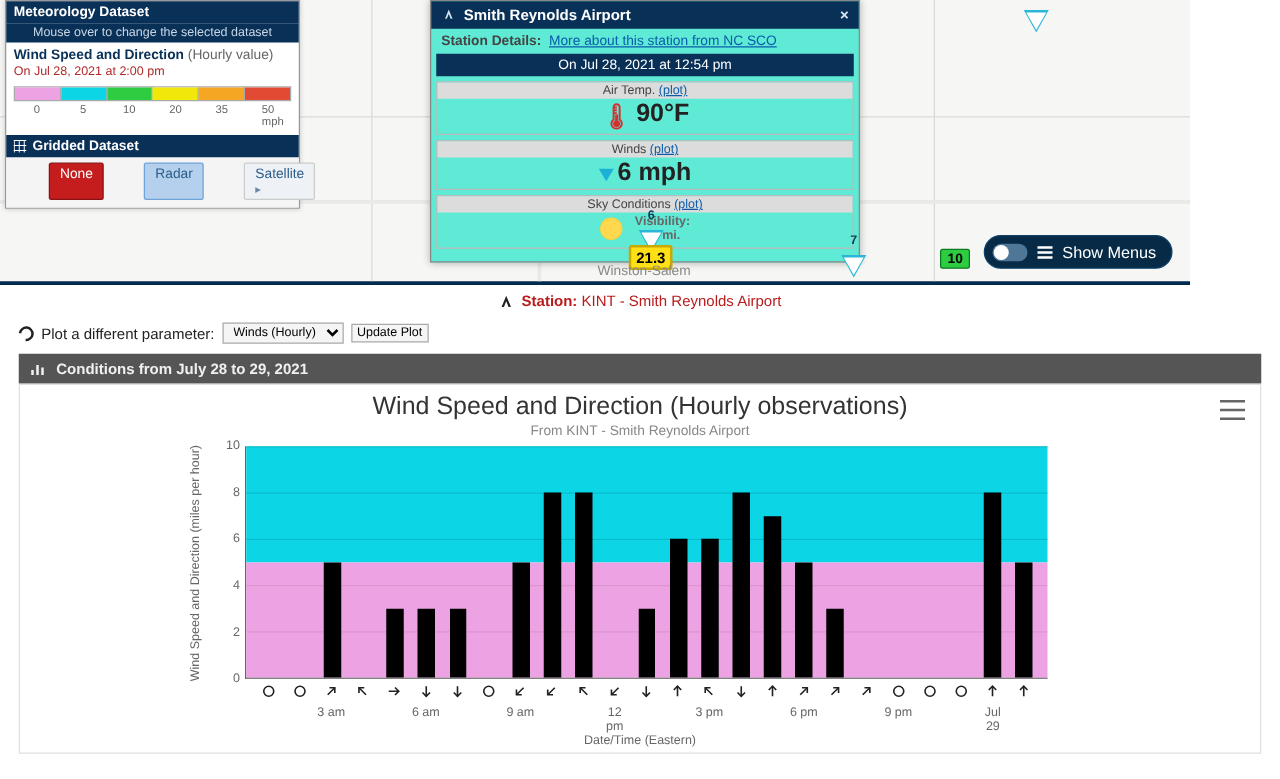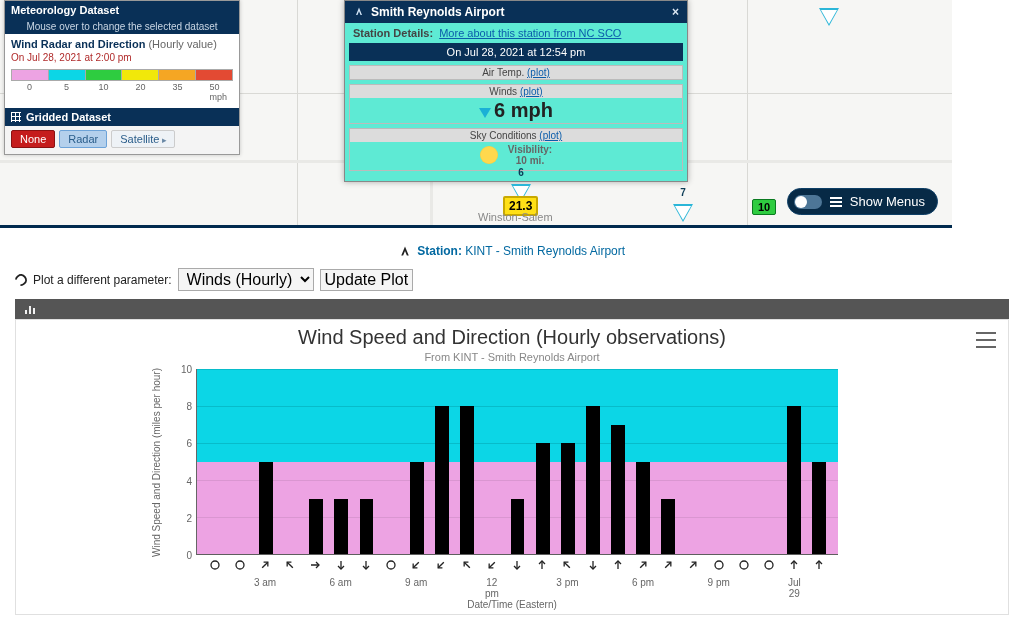--- a/index.html
+++ b/index.html
@@ -21,21 +21,21 @@
   .legend-time  { color:#b02a2a; font-size:10px; margin-top:2px; }
   .legend-bar { display:flex; margin-top:6px; border:1px solid #aaa; }
   .legend-seg { flex:1; height:10px; border-right:1px solid #aaa; }
   .legend-seg:last-child { border-right:0; }
   .legend-labels { display:flex; font-size:9px; color:#666; margin-top:1px; }
   .legend-labels span { flex:1; text-align:center; }
   .legend-unit { text-align:right; font-size:9px; color:#666; padding-right:6px; }
   .section-head { background:#093057; color:#fff; padding:3px 6px; font-weight:bold; display:flex; align-items:center; gap:5px; }
   .grid-ico { width:10px; height:10px; background: linear-gradient(#fff 1px,transparent 1px) 0 0/4px 4px, linear-gradient(90deg,#fff 1px,transparent 1px) 0 0/4px 4px; }
   .btn-row { padding:4px 6px 6px; background:#f4f4f4; display:flex; gap:4px; }
-  .mbtn { font-size:11px; border:1px solid #ccc; background:#eef2f6; padding:2px 8px; border-radius:2px; color:#2a5d8a; cursor:pointer; }
+  .mbtn { font-size:11px; border:1px solid #ccc; background:#eef2f6; padding:2px 8px; border-radius:2px; color:#2a5d8a; cursor:pointer;margin-left:28px; }
   .mbtn.active { background:#b4d0ec; border-color:#6da3d8; }
   .mbtn.none { background:#c51d1d; color:#fff; border-color:#8a1212; }
   .mbtn.sat::after { content:" ▸"; font-size:9px; color:#6a88a5; }
 
   
   .popup { position:absolute; left:344px; top:0; width:344px; background:#5eead4; border:1px solid #888; box-shadow:0 0 6px rgba(0,0,0,0.3); }
   .popup-head { background:#093057; color:#fff; padding:4px 8px; font-weight:bold; display:flex; align-items:center; gap:6px; }
   .popup-head .pin-ico { width:12px; height:12px; }
   .popup-head .close { margin-left:auto; cursor:pointer; font-weight:bold; color:#dbe6f2; }
   .popup-sub { padding:4px 8px; font-size:11px; color:#444; }
@@ -60,27 +60,27 @@
   .yellow-box { position:absolute; background:#ffe016; color:#000; font-weight:bold; font-size:12px; padding:1px 4px; border:2px solid #c9a900; border-radius:2px; }
   .city { position:absolute; font-size:11px; color:#888; }
 
   
   .menus-btn { position:absolute; right:14px; bottom:10px; background:#072a46; color:#fff; border:1px solid #0e3f66; border-radius:16px; padding:5px 12px 5px 6px; display:flex; align-items:center; gap:8px; font-size:13px; cursor:pointer; }
   .switch { width:28px; height:14px; border-radius:8px; background:#4d7697; position:relative; }
   .switch::after { content:""; position:absolute; left:1px; top:1px; width:12px; height:12px; background:#fff; border-radius:50%; }
   .ham { width:12px; height:10px; display:inline-block; background: linear-gradient(#fff,#fff) 0 0/12px 2px no-repeat, linear-gradient(#fff,#fff) 0 4px/12px 2px no-repeat, linear-gradient(#fff,#fff) 0 8px/12px 2px no-repeat; }
 
   
-  .station-bar { width:1024px; text-align:center; font-size:12px; padding:16px 0 10px; color:#0369a1; }
+  .station-bar { width:1024px; text-align:center; font-size:12px; padding:6px 0 10px; color:#b91c1c; }
   .station-bar .tower { display:inline-block; vertical-align:-2px; margin-right:3px; }
 
   
   .plot-ctl { width:1024px; padding:0 15px 8px; display:flex; align-items:center; gap:6px; font-size:12px; color:#222; }
   .refresh-ico { display:inline-block; width:12px; height:12px; border:2px solid #222; border-radius:50%; border-left-color:transparent; transform:rotate(-40deg); }
-  select, button.update { font-size:16px; padding:1px 4px; border:1px solid #aaa; background:#f5f5f5; cursor:pointer; }
+  select, button.update { font-size:10px; padding:1px 4px; border:1px solid #aaa; background:#f5f5f5; cursor:pointer; }
 
   
   .cond-bar { margin:0 15px; background:#555; color:#f0f0f0; font-weight:bold; font-size:12px; padding:5px 10px; display:flex; align-items:center; gap:8px; }
   .mini-bar-ico { width:12px; height:10px; display:inline-block; background:
     linear-gradient(#f0f0f0,#f0f0f0) 0 6px/2px 4px no-repeat,
     linear-gradient(#f0f0f0,#f0f0f0) 4px 2px/2px 8px no-repeat,
     linear-gradient(#f0f0f0,#f0f0f0) 8px 4px/2px 6px no-repeat; }
 
   
   .chart-wrap { margin:0 15px 10px; border:1px solid #e0e0e0; background:#fff; padding:6px 10px 4px; position:relative; }
@@ -123,21 +123,21 @@
     <div class="county-line" style="left:0;width:1px;height:228px;left:747px;"></div>
     <div class="county-line" style="left:0;width:1px;height:228px;left:297px;"></div>
     <div class="map-road" style="left:0;top:160px;width:1024px;height:3px;"></div>
     <div class="map-road" style="left:430px;top:0;width:3px;height:228px;"></div>
   </div>
 
   <div class="legend-panel">
     <div class="legend-head">Meteorology Dataset</div>
     <div class="legend-hint">Mouse over to change the selected dataset</div>
     <div class="legend-body">
-      <div><span class="legend-title">Wind Radar and Direction</span>
+      <div><span class="legend-title">Wind Speed and Direction</span>
         <span class="legend-type">(Hourly value)</span></div>
       <div class="legend-time">On Jul 28, 2021 at 2:00 pm</div>
       <div class="legend-bar" id="legend-bar">
           <div class="legend-seg" style="background: rgb(237, 163, 227);"></div>
           <div class="legend-seg" style="background: rgb(12, 214, 230);"></div>
           <div class="legend-seg" style="background: rgb(46, 204, 64);"></div>
           <div class="legend-seg" style="background: rgb(241, 232, 10);"></div>
           <div class="legend-seg" style="background: rgb(245, 166, 35);"></div>
           <div class="legend-seg" style="background: rgb(227, 74, 51);"></div>
         </div>
@@ -171,20 +171,21 @@
       <span class="close">×</span>
     </div>
     <div class="popup-sub">
       <b>Station Details:</b>&nbsp;
       <a>More about this station from NC SCO</a>
     </div>
     <div class="popup-inner">
       <div class="popup-banner">On Jul 28, 2021 at 12:54 pm</div>
       <div class="metric">
         <div class="metric-head"><span>Air Temp.</span>&nbsp;<a>(plot)</a></div>
+        <div class="metric-val"><span class="therm">🌡</span><span>90°F</span></div>
       </div>
       <div class="metric">
         <div class="metric-head"><span>Winds</span>&nbsp;<a>(plot)</a></div>
         <div class="metric-val"><span class="wind-arrow"></span><span>6 mph</span></div>
       </div>
       <div class="metric">
         <div class="metric-head"><span>Sky Conditions</span>&nbsp;<a>(plot)</a></div>
         <div class="metric-val" style="display:flex;align-items:center;justify-content:center;gap:10px;padding:2px 0 4px;">
           <span class="sun"></span>
           <span class="metric-small" style="white-space:pre-line;">Visibility:
@@ -231,20 +232,21 @@
   <span class="refresh-ico"></span>
   <span>Plot a different parameter:</span>
   <select>
     <option>Winds (Hourly)</option>
   </select>
   <button class="update">Update Plot</button>
 </div>
 
 <div class="cond-bar">
   <span class="mini-bar-ico"></span>
+  <span>Conditions from July 28 to 29, 2021</span>
 </div>
 
 <div class="chart-wrap">
   <div class="chart-menu">
       <span></span>
       <span></span>
       <span></span>
     </div>
   <div class="chart-title">Wind Speed and Direction (Hourly observations)</div>
   <div class="chart-sub">From KINT - Smith Reynolds Airport</div>

